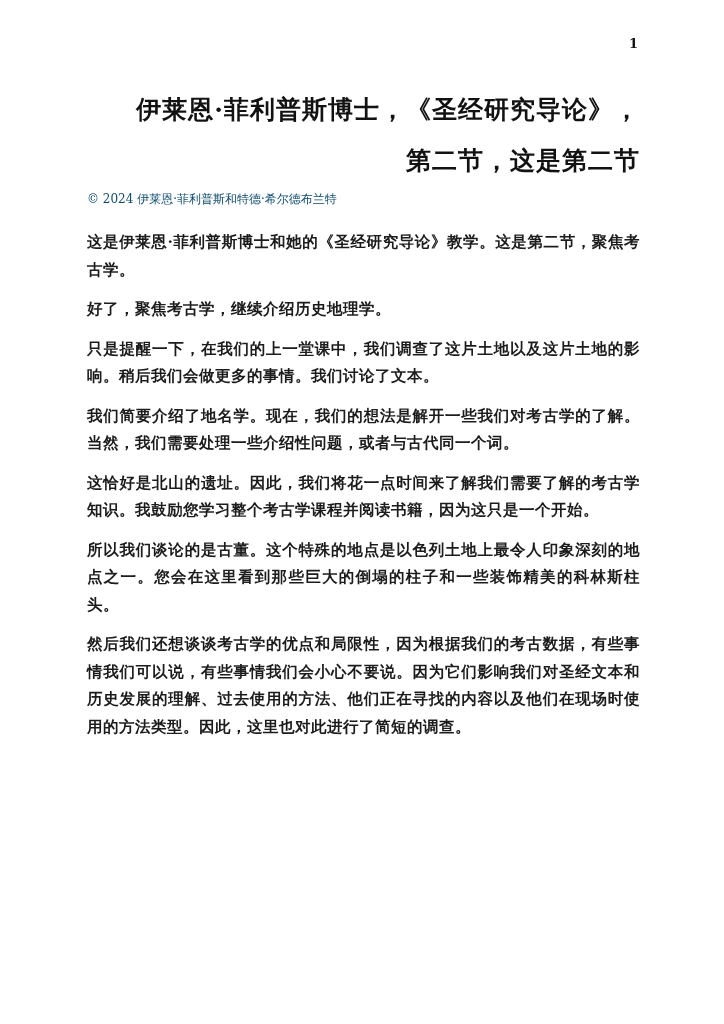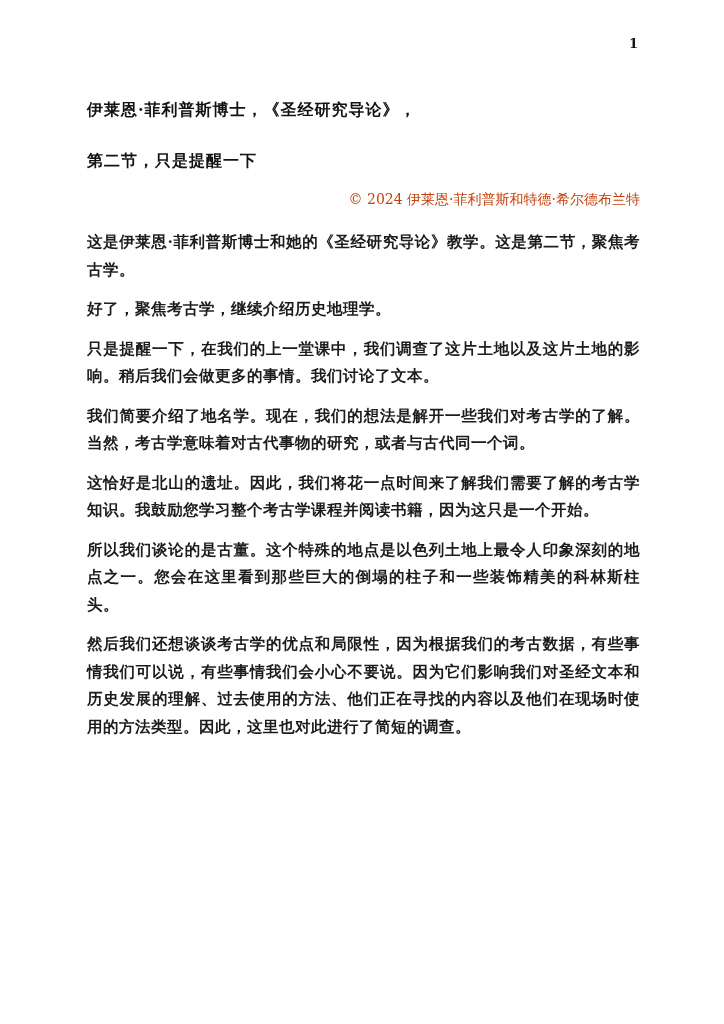--- a/index.html
+++ b/index.html
@@ -24,33 +24,33 @@
     right: 86px;
     font-size: 13px;
     font-weight: bold;
     color: #111;
   }
   .content {
     padding: 84px 84px 0 87px;
     box-sizing: border-box;
   }
   .doc-title {
-    text-align: left;
+    text-align: right;
     font-weight: bold;
-    font-size: 16px;
+    font-size: 25px;
     line-height: 51px;
     letter-spacing: 1px;
     color: #121212;
   }
   .copyright {
-    text-align: right;
-    font-size: 14px;
+    text-align: left;
+    font-size: 12px;
     line-height: 22px;
     margin-top: 2px;
-    color: #c2410c;
+    color: #0c4a6e;
   }
   .body-text {
     margin-top: 18px;
   }
   .body-text p {
     font-size: 15.5px;
     line-height: 27.5px;
     text-align: justify;
     margin: 0 0 12px 0;
     letter-spacing: 0.5px;
@@ -59,28 +59,28 @@
 </style>
 </head>
 <body>
 
 <div class="page">
   <div class="page-number">1</div>
 
   <div class="content">
     <div class="doc-title">
       <div>伊莱恩·菲利普斯博士，《圣经研究导论》，</div>
-      <div>第二节，只是提醒一下</div>
+      <div>第二节，这是第二节</div>
     </div>
 
     <div class="copyright">© 2024 伊莱恩·菲利普斯和特德·希尔德布兰特</div>
 
     <div class="body-text">
       <p>这是伊莱恩·菲利普斯博士和她的《圣经研究导论》教学。这是第二节，聚焦考古学。</p>
       <p>好了，聚焦考古学，继续介绍历史地理学。</p>
       <p>只是提醒一下，在我们的上一堂课中，我们调查了这片土地以及这片土地的影响。稍后我们会做更多的事情。我们讨论了文本。</p>
-      <p>我们简要介绍了地名学。现在，我们的想法是解开一些我们对考古学的了解。当然，考古学意味着对古代事物的研究，或者与古代同一个词。</p>
+      <p>我们简要介绍了地名学。现在，我们的想法是解开一些我们对考古学的了解。当然，我们需要处理一些介绍性问题，或者与古代同一个词。</p>
       <p>这恰好是北山的遗址。因此，我们将花一点时间来了解我们需要了解的考古学知识。我鼓励您学习整个考古学课程并阅读书籍，因为这只是一个开始。</p>
       <p>所以我们谈论的是古董。这个特殊的地点是以色列土地上最令人印象深刻的地点之一。您会在这里看到那些巨大的倒塌的柱子和一些装饰精美的科林斯柱头。</p>
       <p>然后我们还想谈谈考古学的优点和局限性，因为根据我们的考古数据，有些事情我们可以说，有些事情我们会小心不要说。因为它们影响我们对圣经文本和历史发展的理解、过去使用的方法、他们正在寻找的内容以及他们在现场时使用的方法类型。因此，这里也对此进行了简短的调查。</p>
     </div>
   </div>
 </div>
 
 </body></html>

